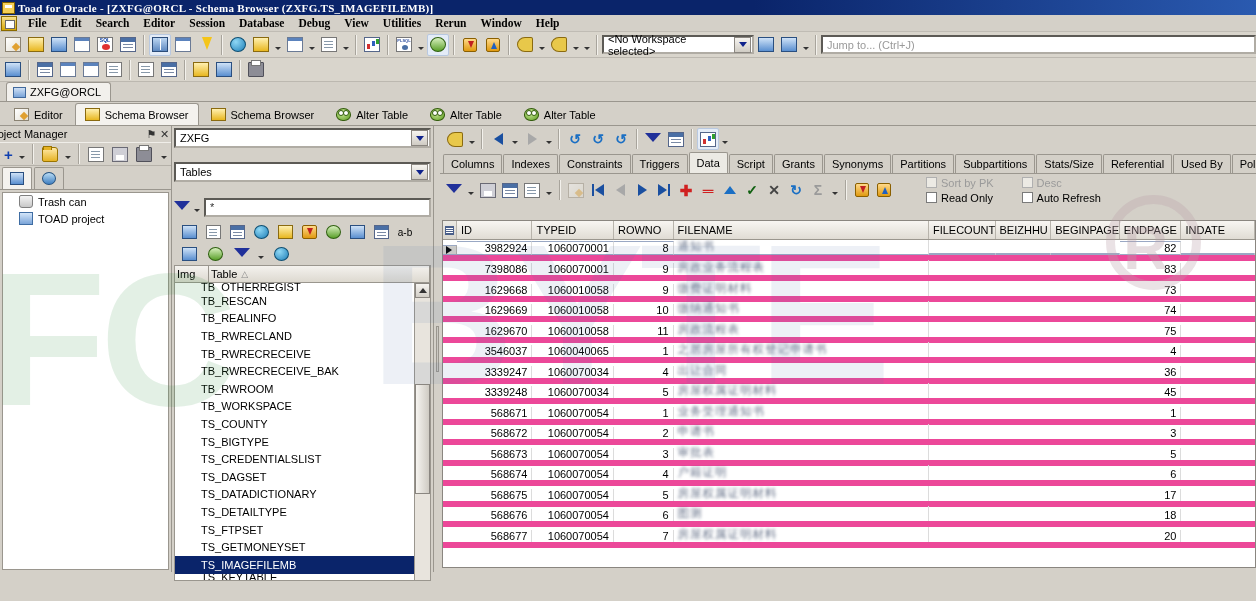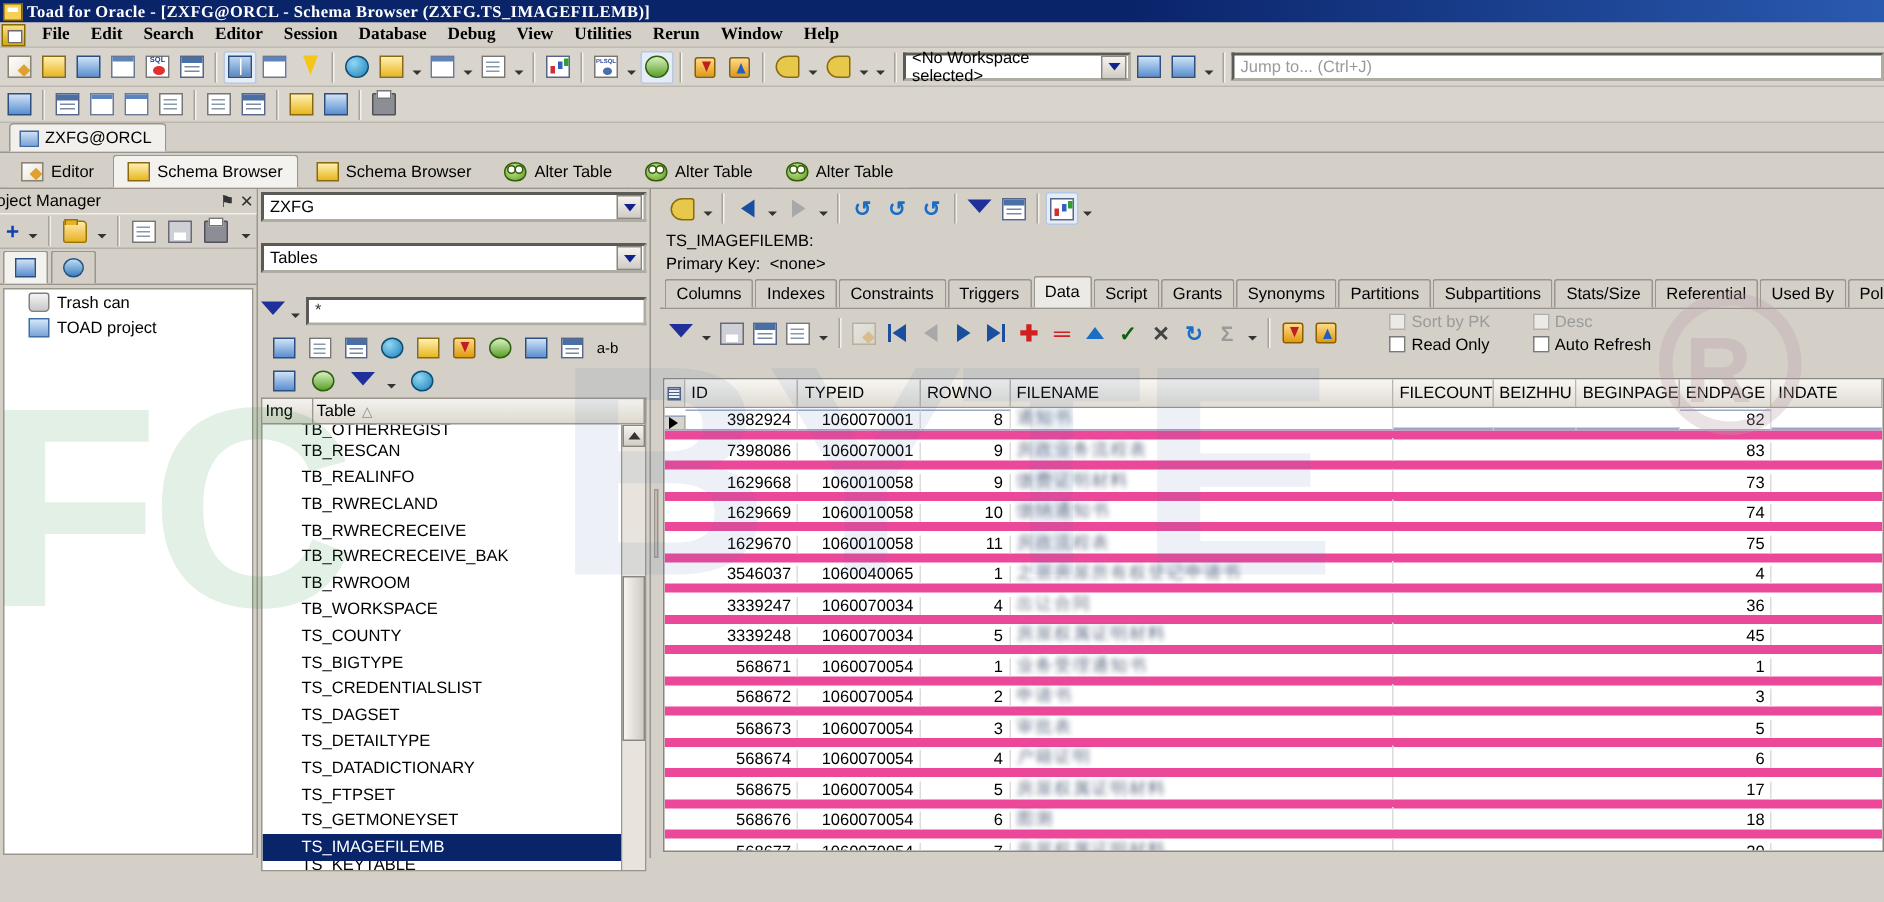--- a/index.html
+++ b/index.html
@@ -649,24 +649,24 @@
             <div class="tl-row">
                 <span>TS_BIGTYPE</span>
               </div>
             <div class="tl-row">
                 <span>TS_CREDENTIALSLIST</span>
               </div>
             <div class="tl-row">
                 <span>TS_DAGSET</span>
               </div>
             <div class="tl-row">
+                <span>TS_DATADICTIONARY</span>
+              </div>
+            <div class="tl-row">
                 <span>TS_DETAILTYPE</span>
-              </div>
-            <div class="tl-row">
-                <span>TS_DATADICTIONARY</span>
               </div>
             <div class="tl-row">
                 <span>TS_FTPSET</span>
               </div>
             <div class="tl-row">
                 <span>TS_GETMONEYSET</span>
               </div>
             <div class="tl-row selected">
                 <span>TS_IMAGEFILEMB</span>
               </div>
@@ -721,27 +721,20 @@
         <span class="tbtn">
             <span class="ic ic-grid"></span>
           </span>
         <span class="tbsep"></span>
         <span class="tbtn framed">
             <span class="ic ic-chart"></span>
           </span>
         <span class="tbarrow"></span>
       </div>
 
-      <div class="meta">
-        <div>TS_IMAGEFILEMB:</div>
-        <div>
-          <span>Primary Key:</span>
-          &nbsp;<span>&lt;none&gt;</span>
-        </div>
-      </div>
 
       <div class="obj-tabs">
         <div class="obj-tab">Columns</div>
         <div class="obj-tab">Indexes</div>
         <div class="obj-tab">Constraints</div>
         <div class="obj-tab">Triggers</div>
         <div class="obj-tab active">Data</div>
         <div class="obj-tab">Script</div>
         <div class="obj-tab">Grants</div>
         <div class="obj-tab">Synonyms</div>

